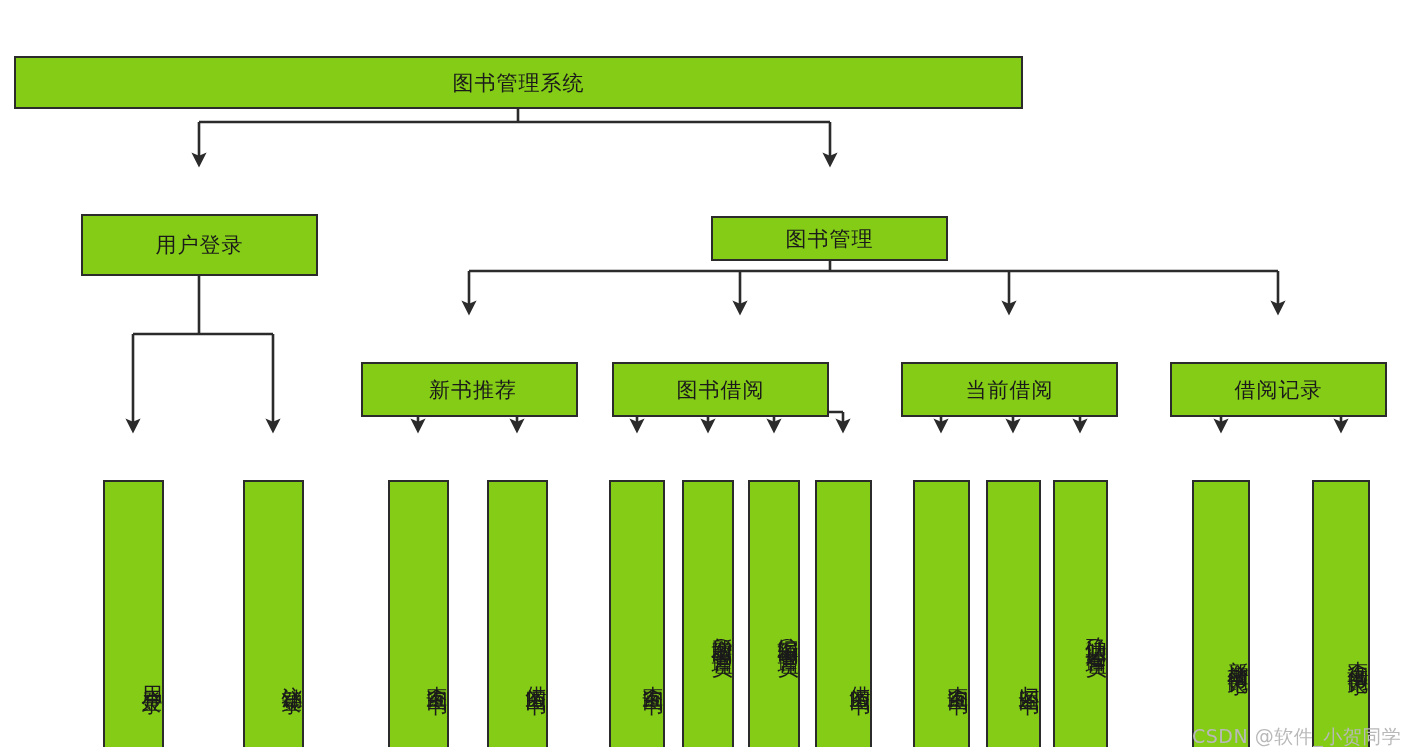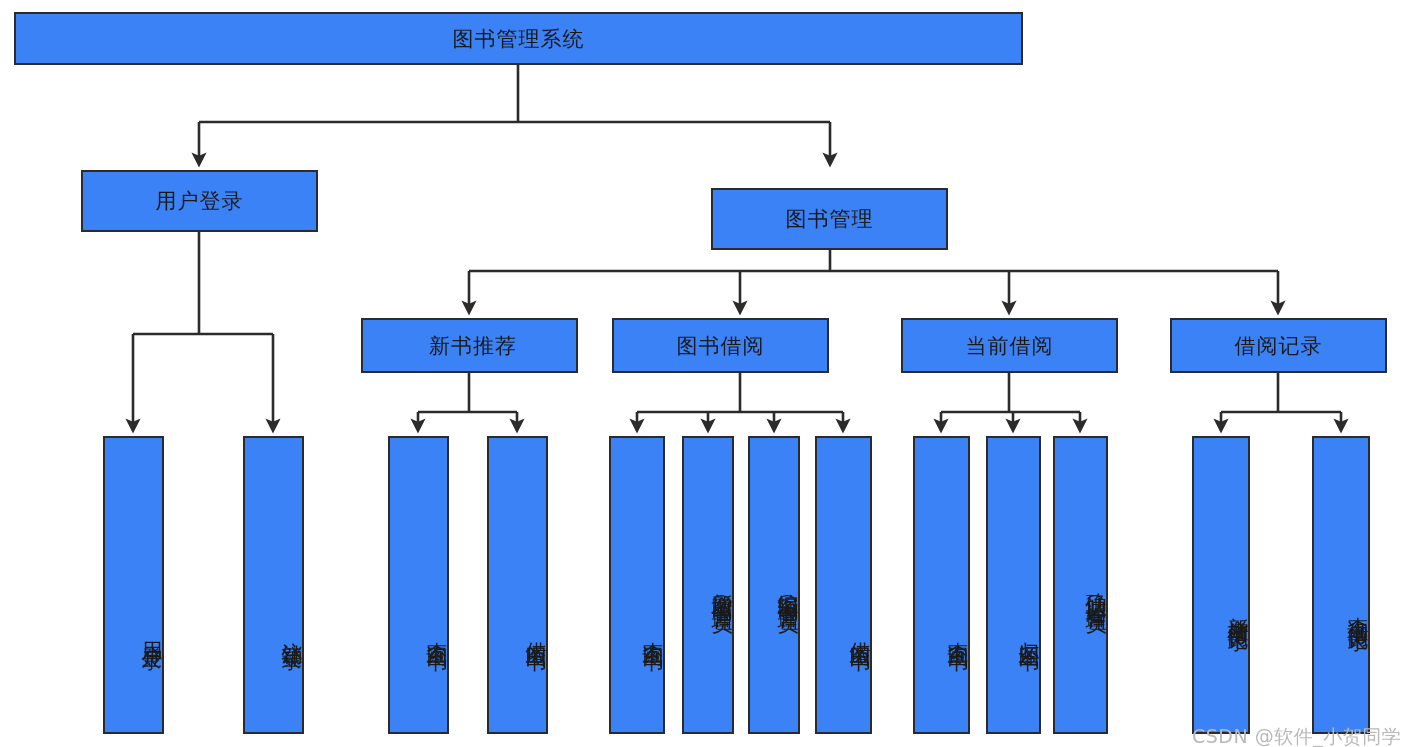--- a/index.html
+++ b/index.html
@@ -22,25 +22,26 @@
     left: 0;
     top: 0;
     width: 1405px;
     height: 747px;
     pointer-events: none;
   }
   .node {
     position: absolute;
     box-sizing: border-box;
     border: 2px solid #2b2b2b;
-    background: #3b82f6;
+    background: #84cc16;
     display: flex;
     align-items: center;
     justify-content: center;
     color: #1a1a1a;
+    margin-top: 44px;
   }
   .node-h {
     font-size: 21px;
     letter-spacing: 1px;
     white-space: nowrap;
   }
   .node-root {
     font-size: 21px;
     letter-spacing: 1px;
   }
@@ -122,21 +123,21 @@
     </g>
   </svg>
 
   <div class="node node-root" style="left: 14px; top: 12px; width: 1009px; height: 53px;">
     <span>图书管理系统</span>
   </div>
 
   <div class="node node-h" style="left: 81px; top: 170px; width: 237px; height: 62px;">
     <span>用户登录</span>
   </div>
-  <div class="node node-h" style="left: 711px; top: 188px; width: 237px; height: 62px; justify-content: center;">
+  <div class="node node-h" style="left: 711px; top: 172px; width: 237px; height: 45px; justify-content: center;">
     <span>图书管理</span>
   </div>
 
   <div class="node node-h" style="left: 361px; top: 318px; width: 217px; height: 55px; padding-left: 7px;">
     <span>新书推荐</span>
   </div>
   <div class="node node-h" style="left: 612px; top: 318px; width: 217px; height: 55px;">
     <span>图书借阅</span>
   </div>
   <div class="node node-h" style="left: 1170px; top: 318px; width: 217px; height: 55px;">

